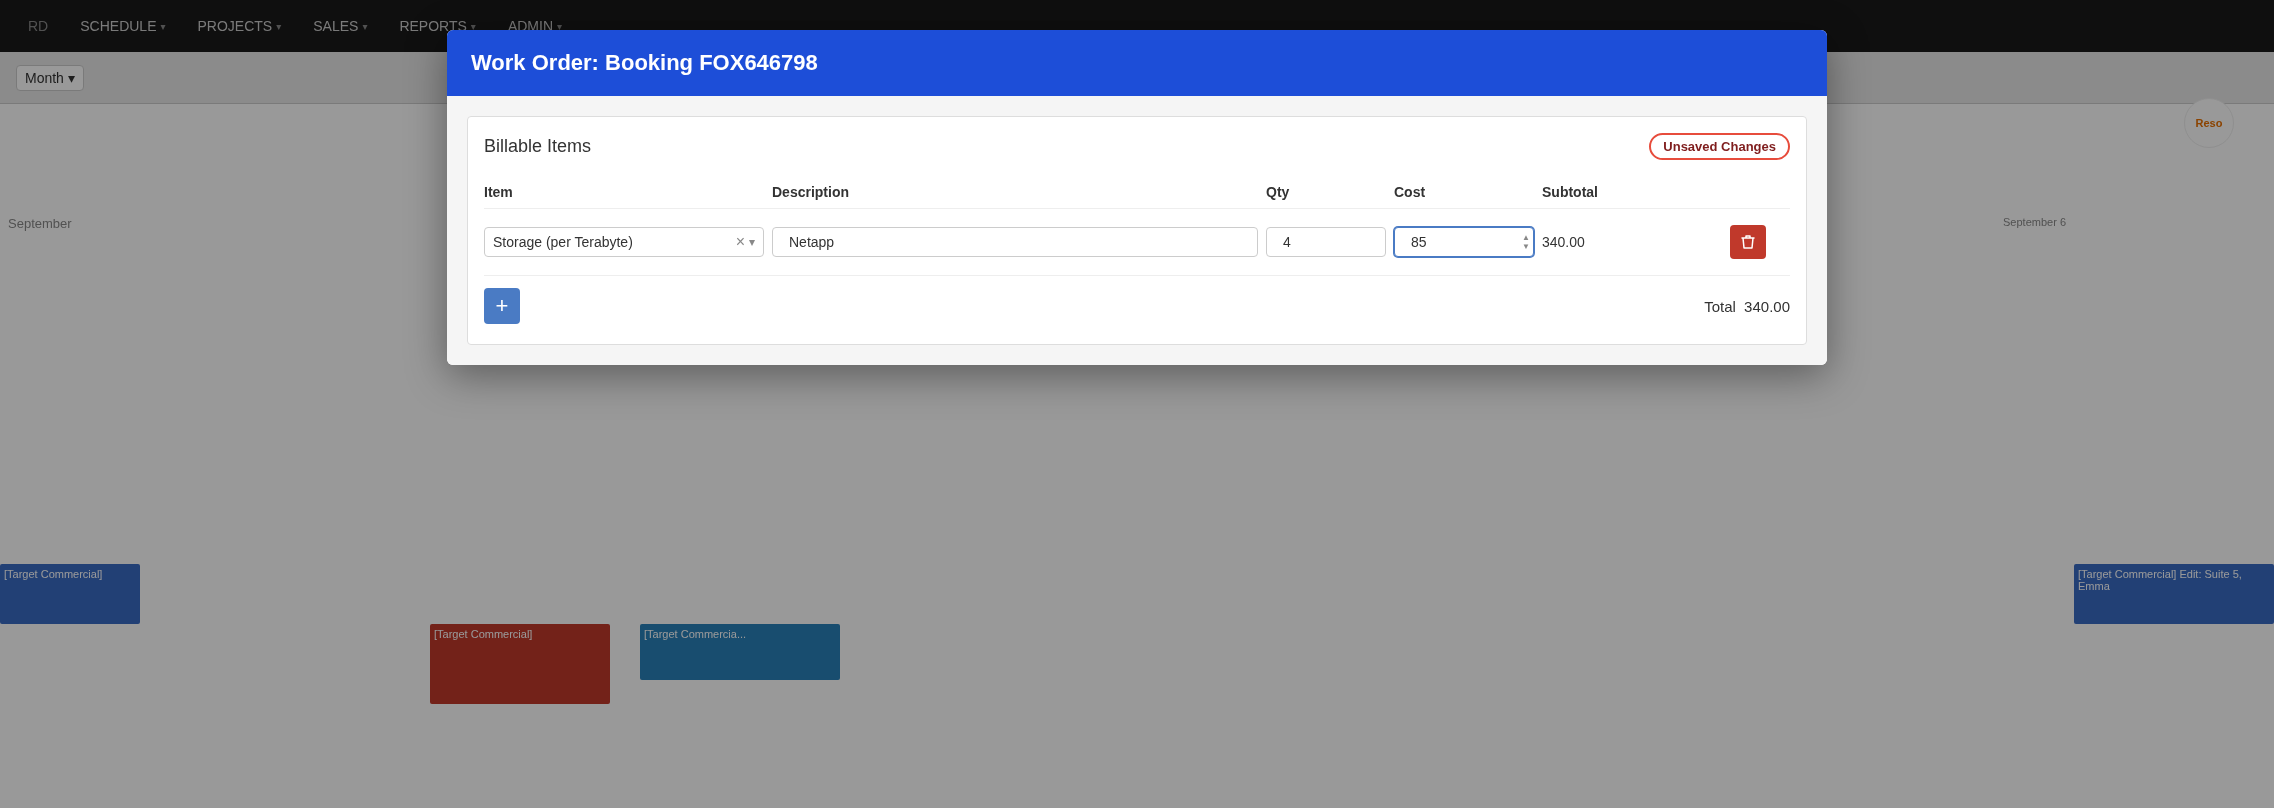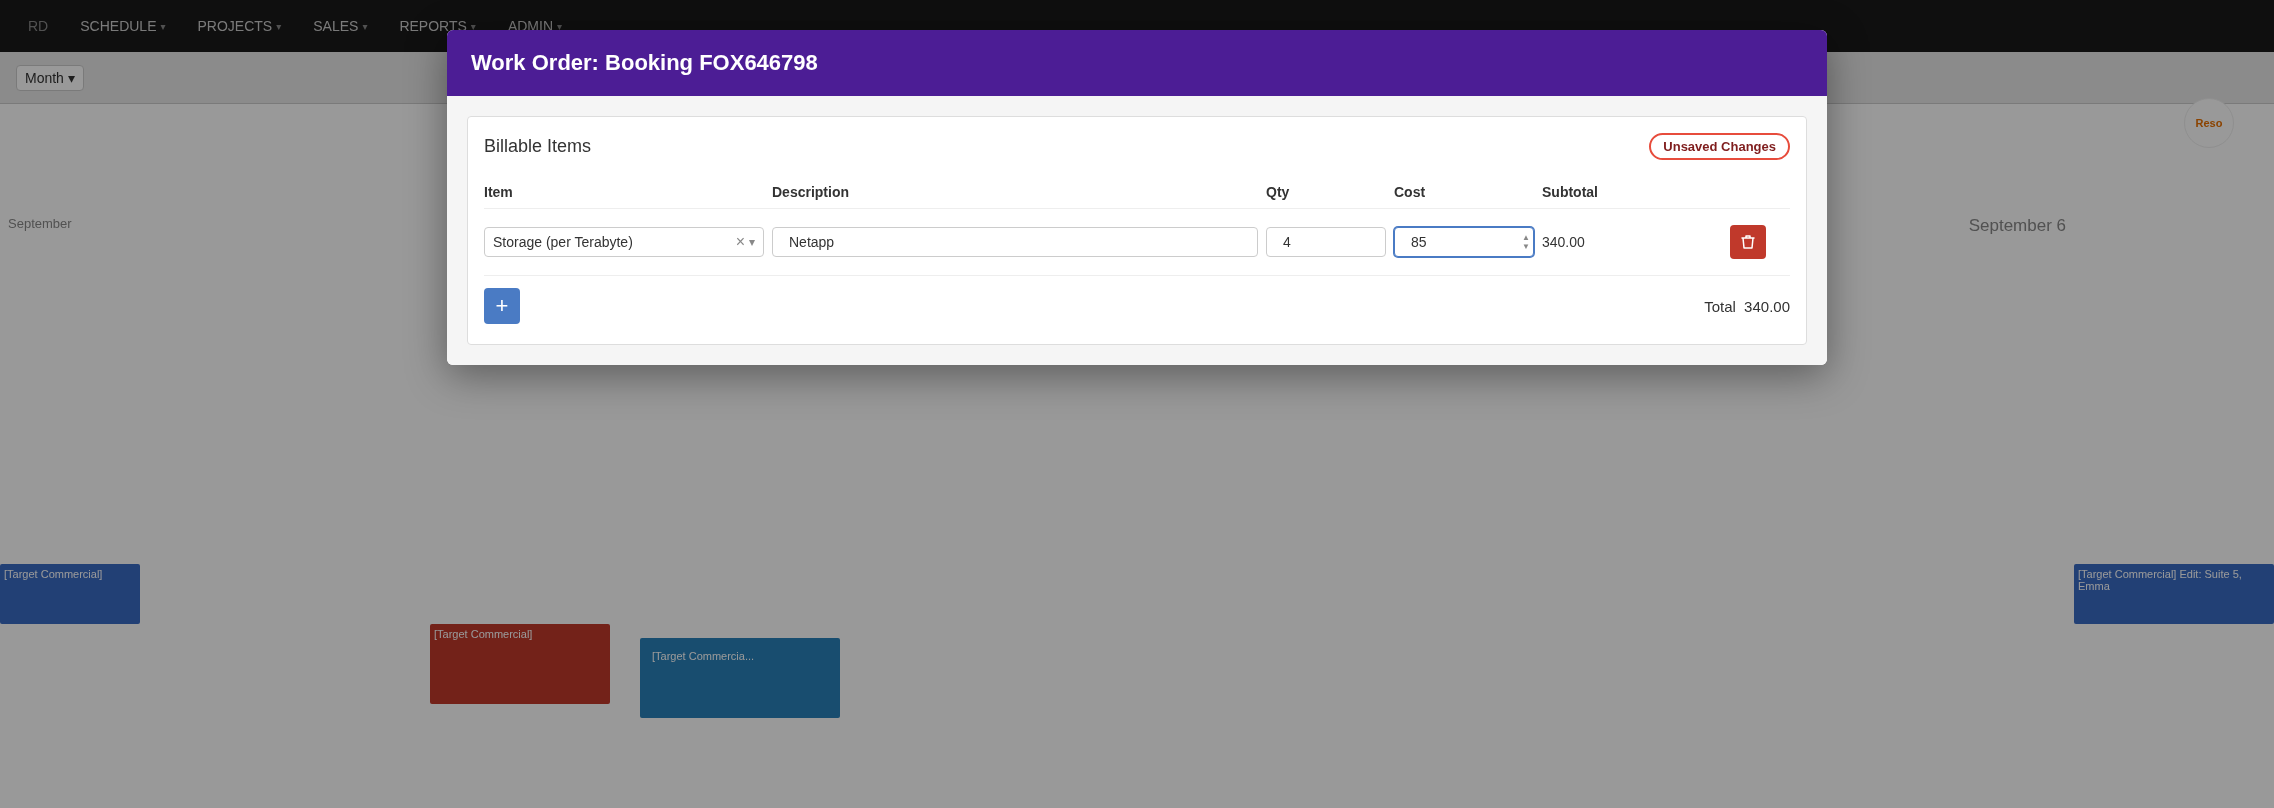--- a/index.html
+++ b/index.html
@@ -86,21 +86,21 @@
       color: #888;
       font-size: 13px;
       padding: 4px 8px;
     }
 
     .bg-september-label2 {
       position: absolute;
       top: 108px;
       right: 200px;
       color: #888;
-      font-size: 17px;
+      font-size: 11px;
       padding: 4px 8px;
       margin-left: 16px;
     }
 
     .bg-event-blue {
       position: absolute;
       top: 460px;
       left: 0;
       width: 140px;
       height: 60px;
@@ -135,27 +135,26 @@
       font-size: 11px;
       padding: 4px;
       border-radius: 2px;
     }
 
     .bg-event-blue3 {
       position: absolute;
       top: 520px;
       left: 640px;
       width: 200px;
-      height: 80px;
+      height: 56px;
       background: #2980b9;
       color: white;
       font-size: 11px;
-      padding: 12px;
+      padding: 4px;
       border-radius: 2px;
-      margin-top: 14px;
     }
 
     
     .overlay {
       position: absolute;
       top: 0;
       left: 0;
       width: 100%;
       height: 100%;
       background: rgba(0,0,0,0.4);
@@ -170,21 +169,21 @@
       transform: translateX(-50%);
       width: 1380px;
       background: white;
       border-radius: 6px;
       overflow: hidden;
       box-shadow: 0 10px 40px rgba(0,0,0,0.4);
       z-index: 200;
     }
 
     .modal-header {
-      background: #4c1d95;
+      background: #1d4ed8;
       padding: 20px 24px;
     }
 
     .modal-title {
       color: white;
       font-size: 22px;
       font-weight: 600;
     }
 
     .modal-body {

